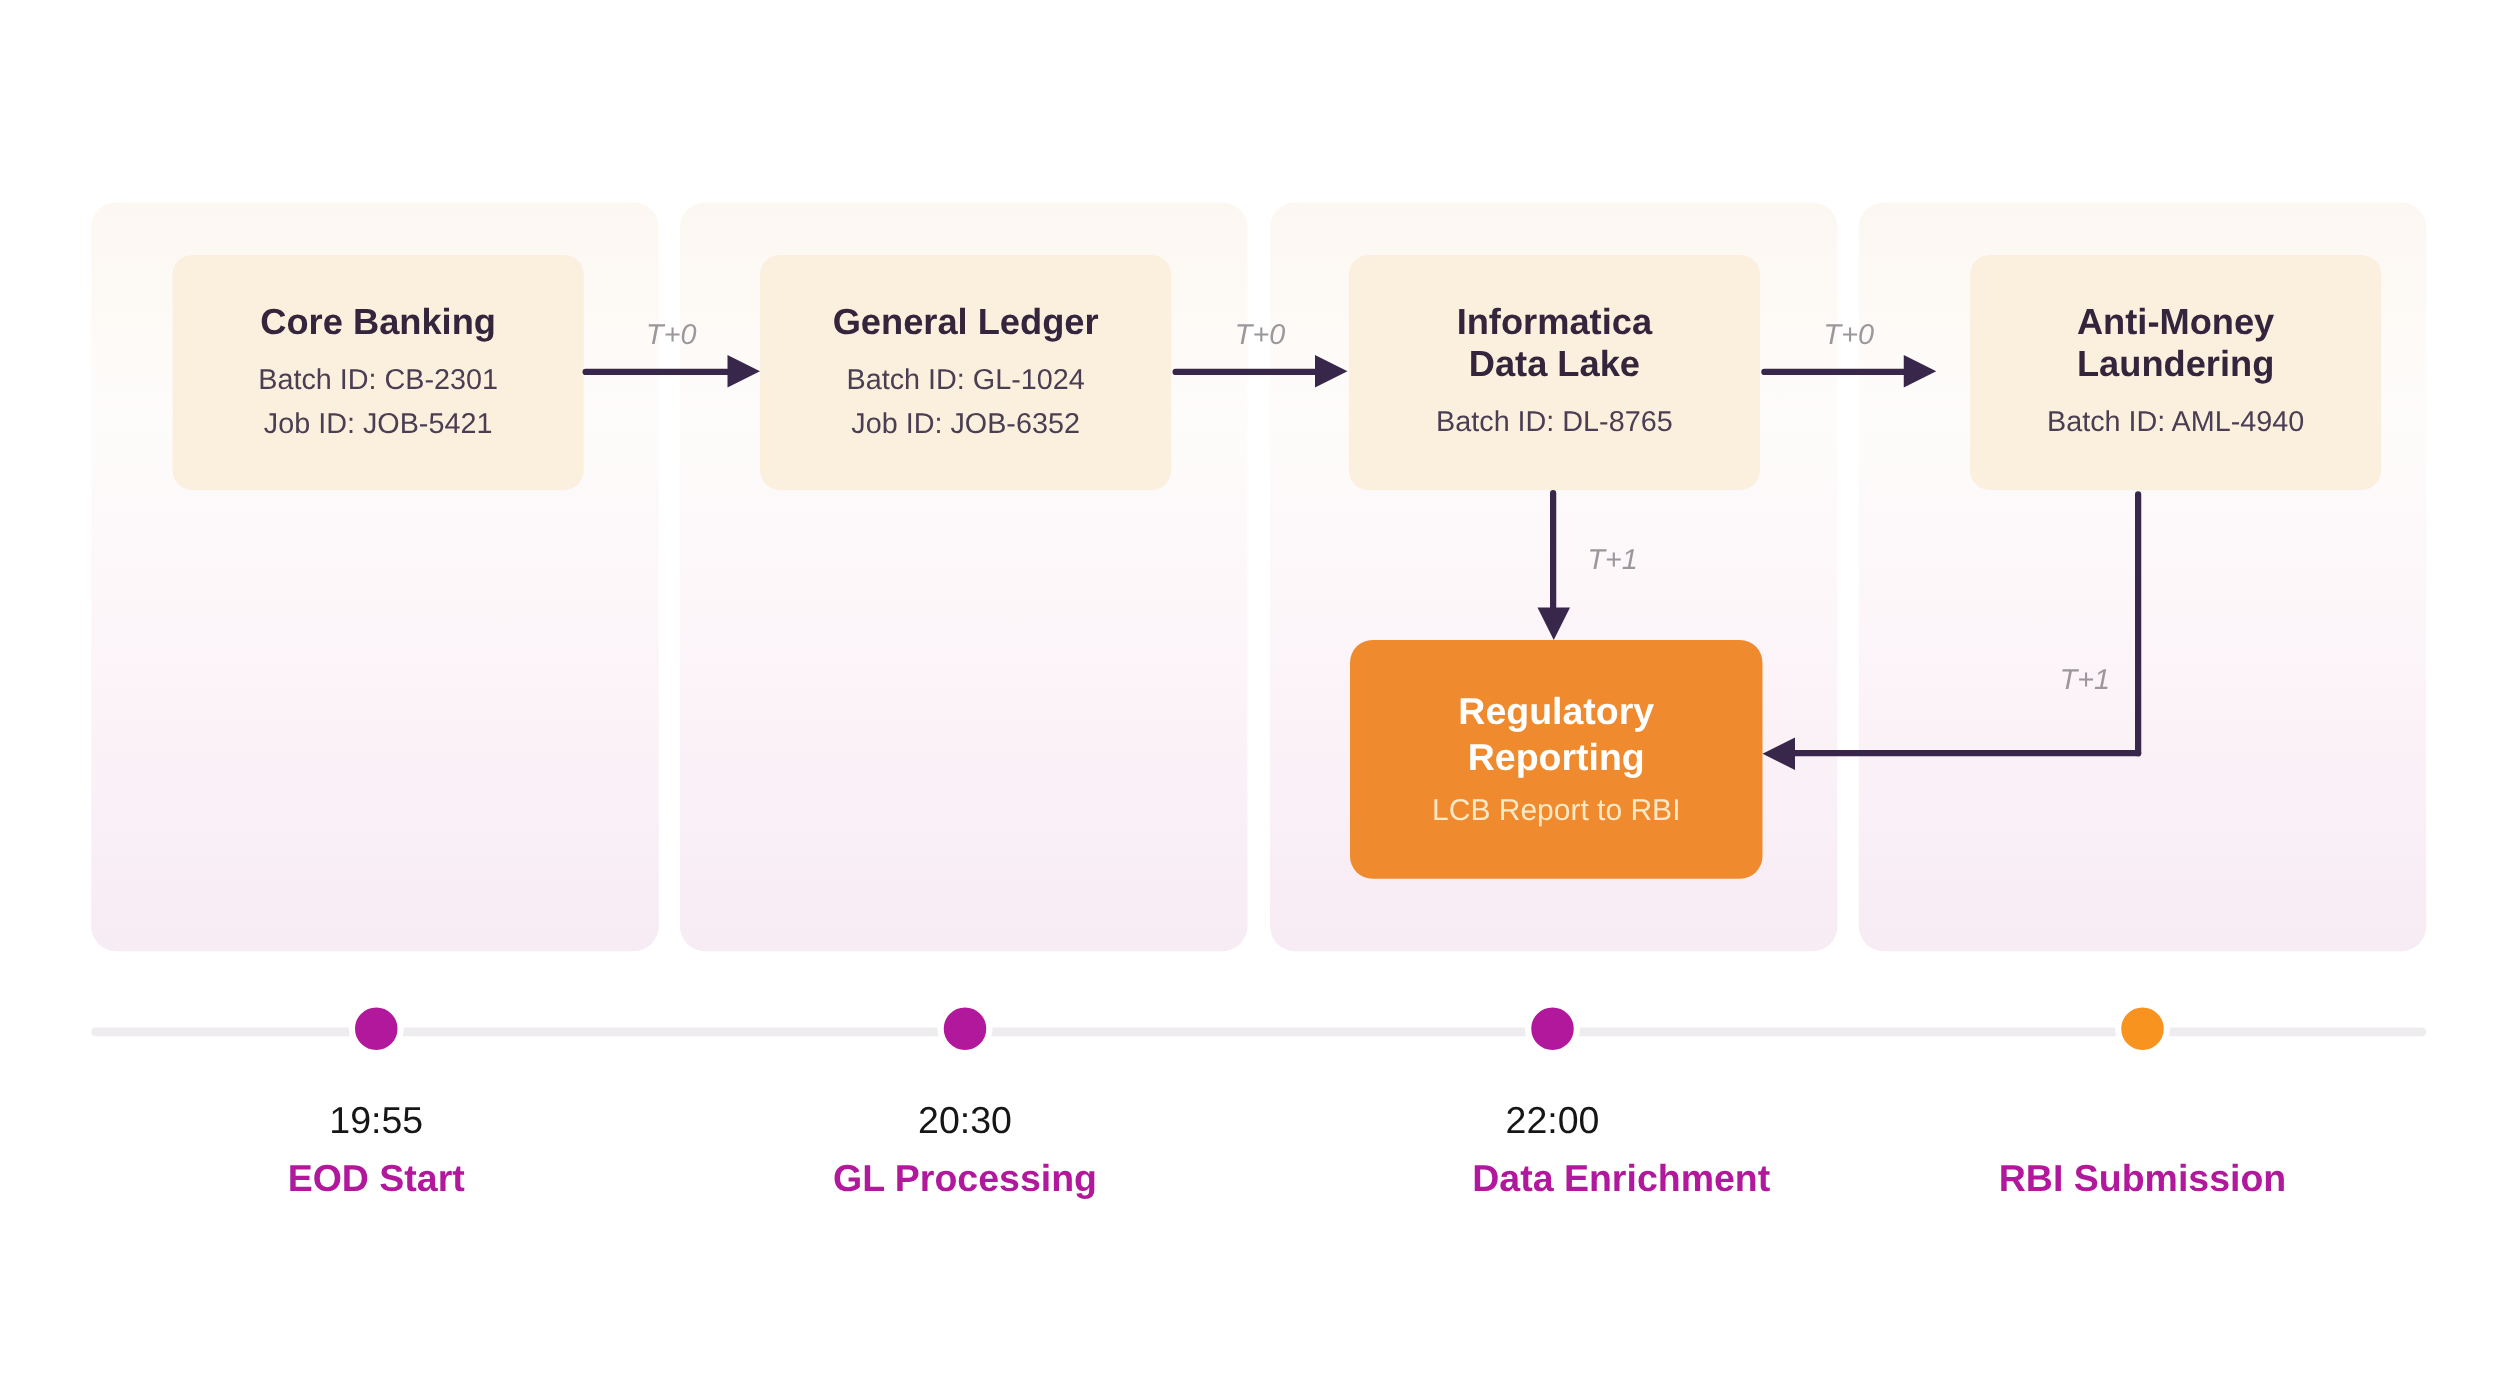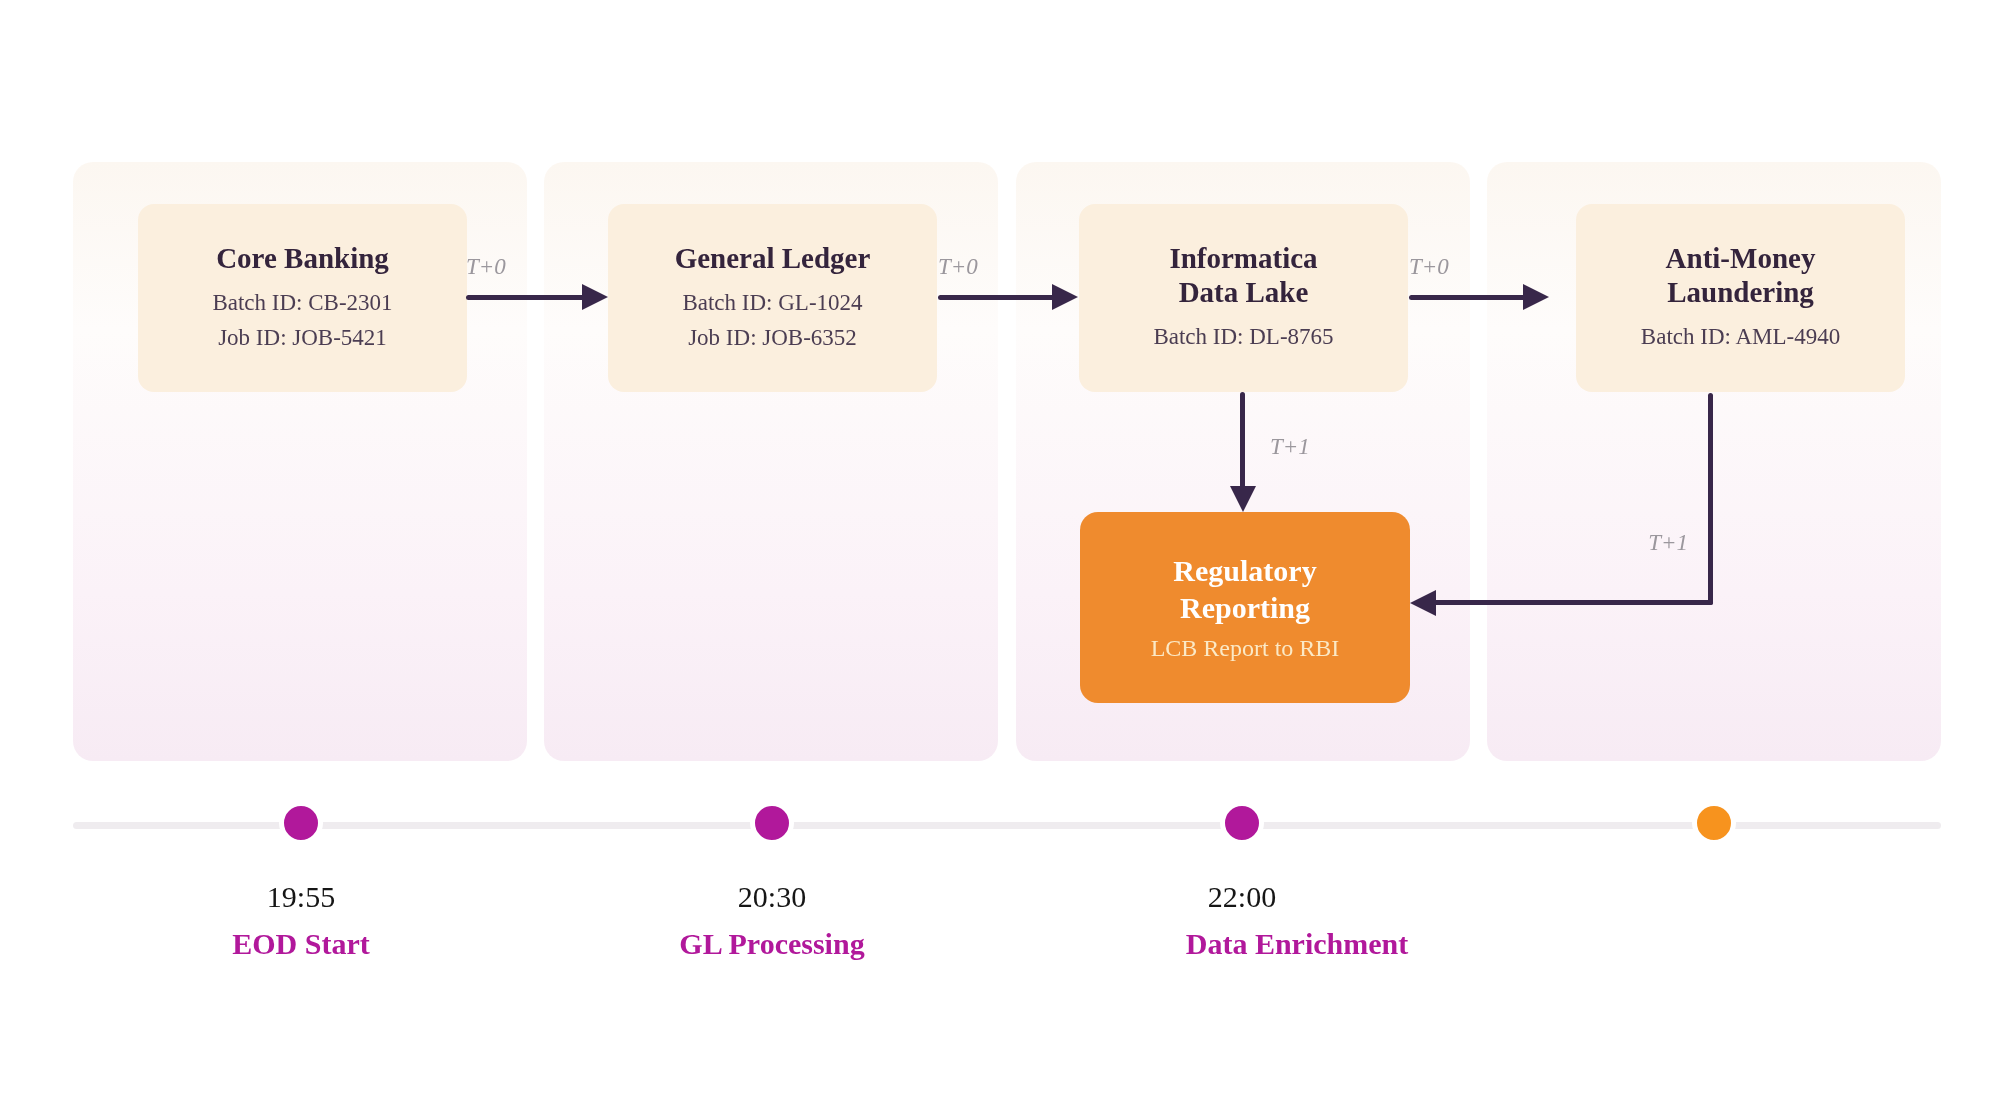--- a/index.html
+++ b/index.html
@@ -2,21 +2,21 @@
 <html style="--node-bg: #FBEFDE; --node-title: #34243C; --node-text: #4B3D52; --arrow: #38274A; --edge-label: #9B979D; --highlight-bg: #EF8B2E; --highlight-title: #FFFFFF; --highlight-subtitle: #FBE9C6; --magenta: #B1189B; --dot-orange: #F7931E; --time-text: #161616; --track: #EFECEF; --column-top: #FCF7F1; --column-bottom: #F7EBF4;"><head>
 <meta charset="utf-8">
 <style>
   html, body { margin: 0; padding: 0; background: #ffffff; }
   .stage {
     position: relative;
     width: 1982px;
     height: 1111px;
     background: #ffffff;
     overflow: hidden;
-    font-family: Liberation Serif, serif;
+    font-family: Liberation Sans, sans-serif;
   }
 
   
   .col {
     position: absolute;
     top: 162px;
     width: 454px;
     height: 599px;
     border-radius: 20px;
     background: linear-gradient(180deg, var(--column-top) 0%, #FEFCFB 28%, #FBF2F8 72%, var(--column-bottom) 100%);
@@ -83,21 +83,21 @@
   .v-line { position: absolute; width: 5px; background: var(--arrow); border-radius: 3px; }
   .head { position: absolute; width: 0; height: 0; }
   .head-right { border-top: 13px solid transparent; border-bottom: 13px solid transparent; border-left: 26px solid var(--arrow); }
   .head-down  { border-left: 13px solid transparent; border-right: 13px solid transparent; border-top: 26px solid var(--arrow); }
   .head-left  { border-top: 13px solid transparent; border-bottom: 13px solid transparent; border-right: 26px solid var(--arrow); }
   .edge-label {
     position: absolute;
     font-size: 23px;
     font-style: italic;
     color: var(--edge-label);
-    text-align: left;
+    text-align: center;
   }
 
   
   .track {
     position: absolute;
     left: 73px;
     top: 822px;
     width: 1868px;
     height: 7px;
     border-radius: 4px;
@@ -200,14 +200,15 @@
   <div class="dot" style="left:1220px"></div>
   <div class="dot orange" style="left:1692px"></div>
 
   <div class="time" style="left:151px">19:55</div>
   <div class="time" style="left:622px">20:30</div>
   <div class="time" style="left:1092px">22:00</div>
 
   <div class="t-label" style="left:131px">EOD Start</div>
   <div class="t-label" style="left:602px">GL Processing</div>
   <div class="t-label" style="left:1127px">Data Enrichment</div>
+  <div class="t-label" style="left:1544px">RBI Submission</div>
 
 </div>
 
 </body></html>

